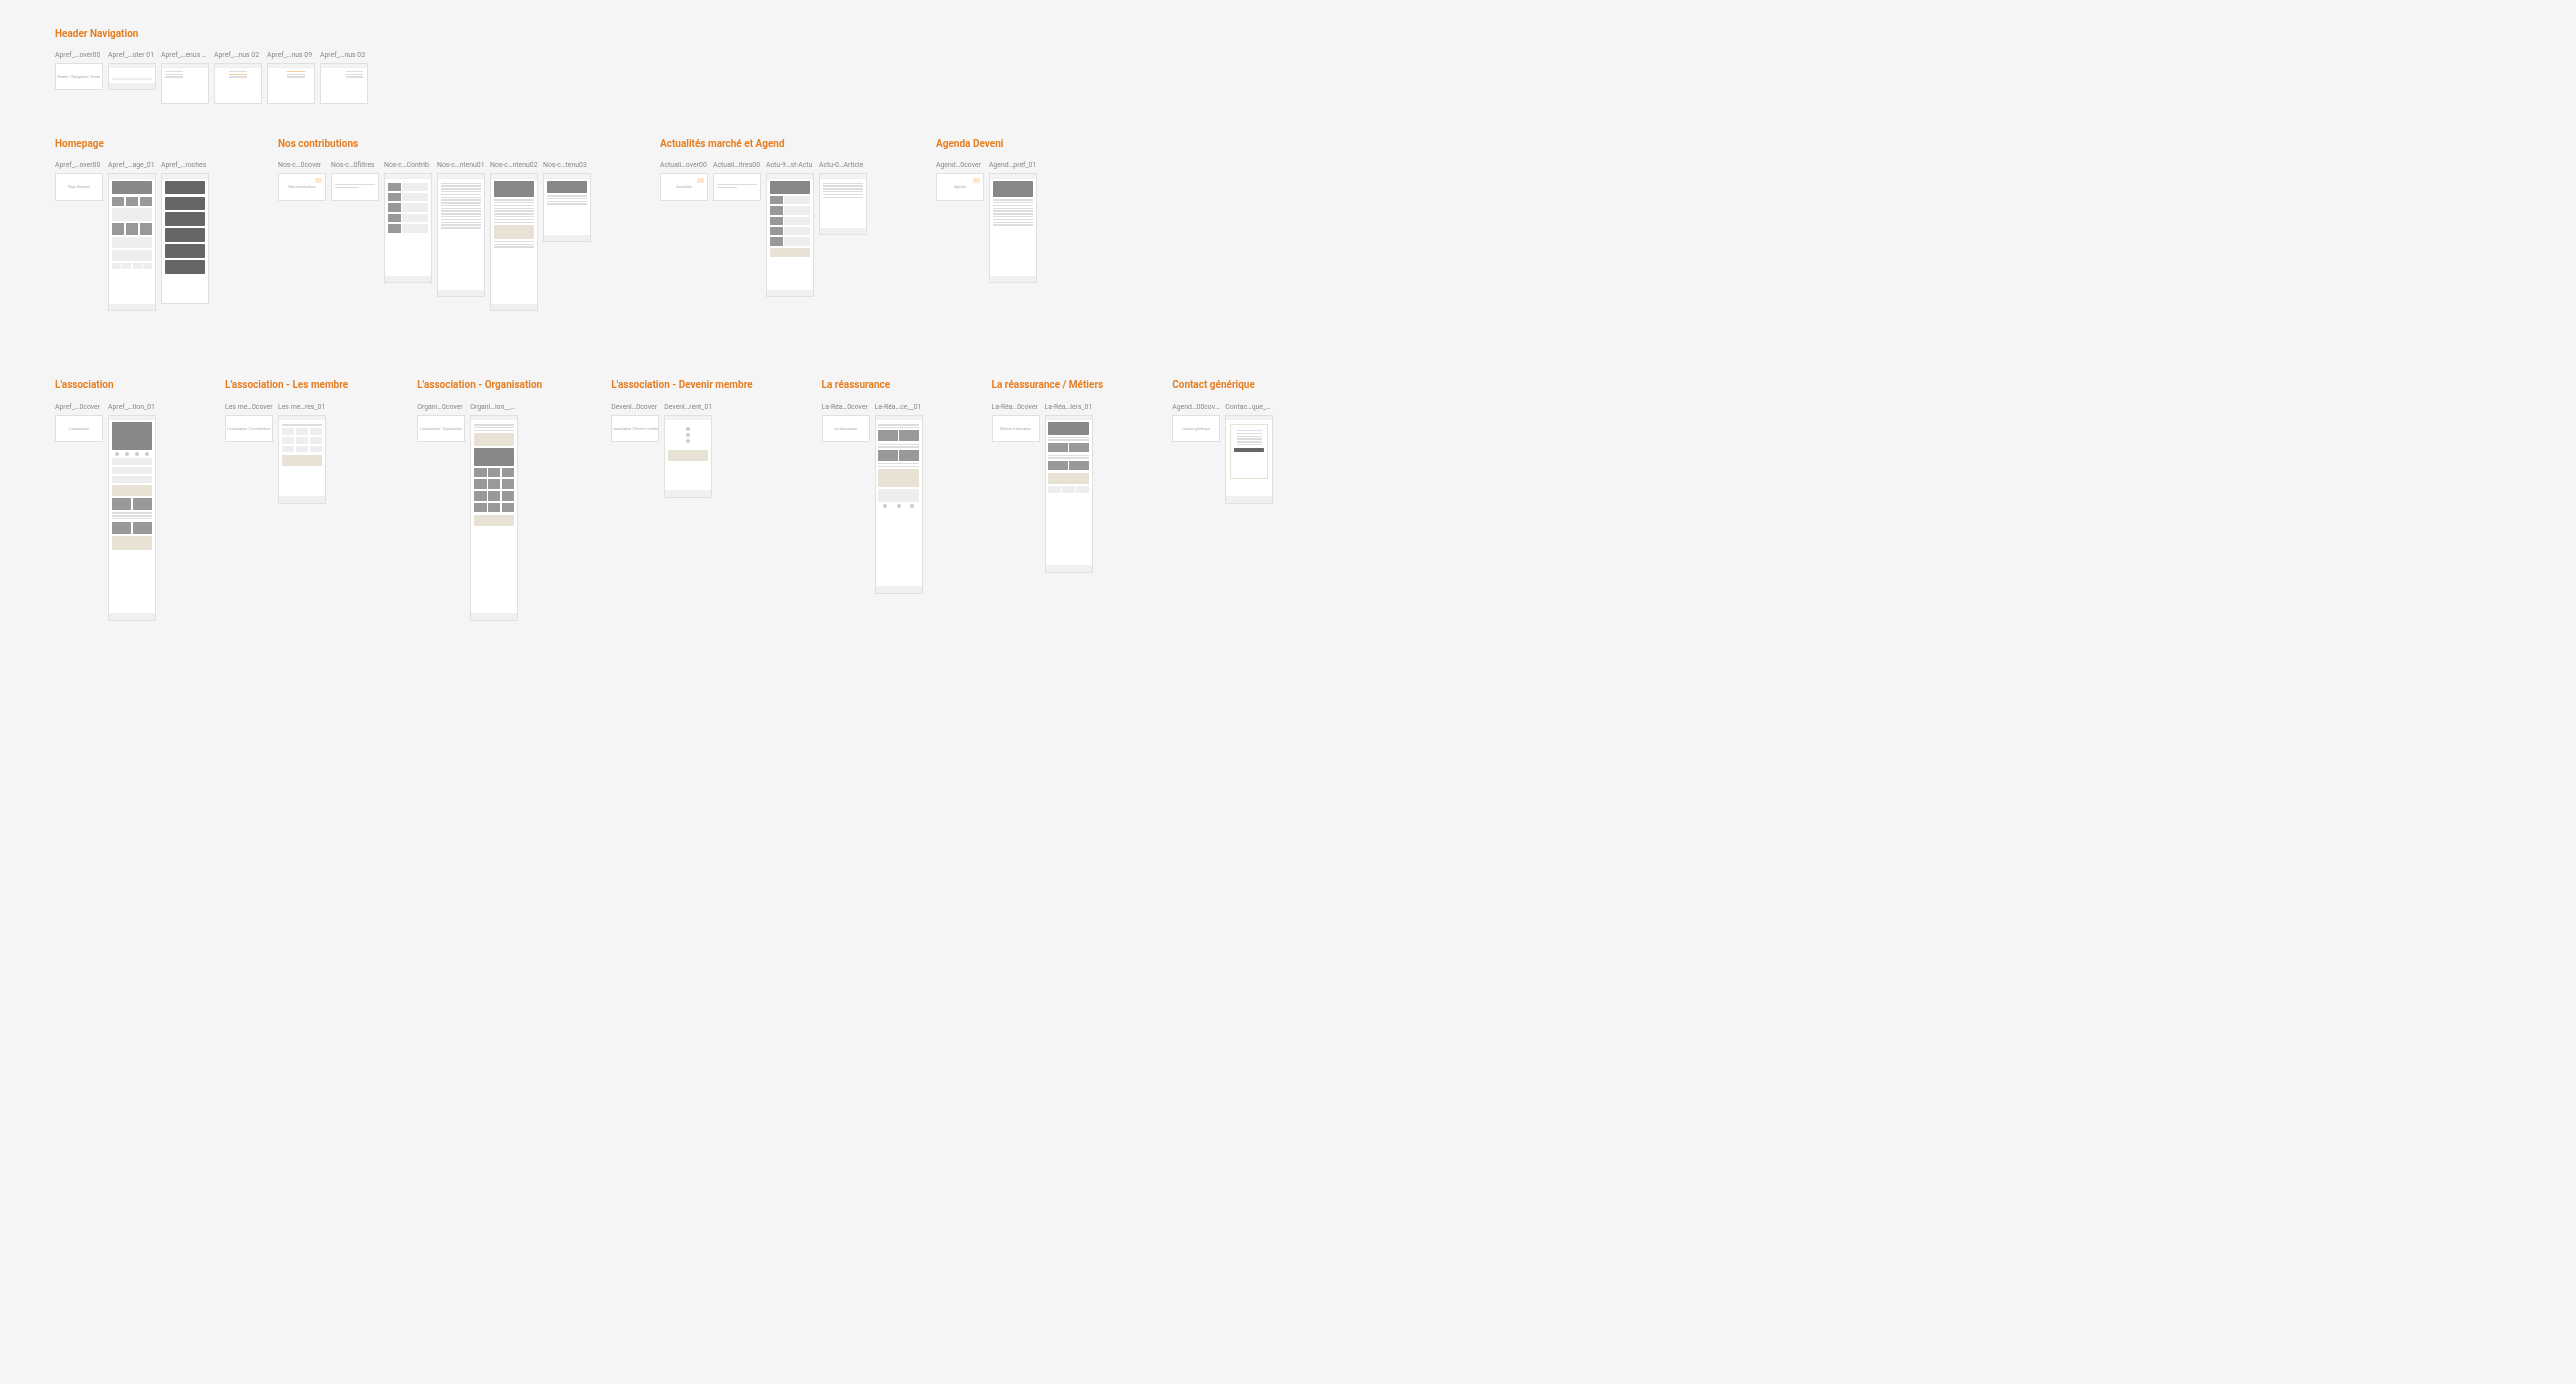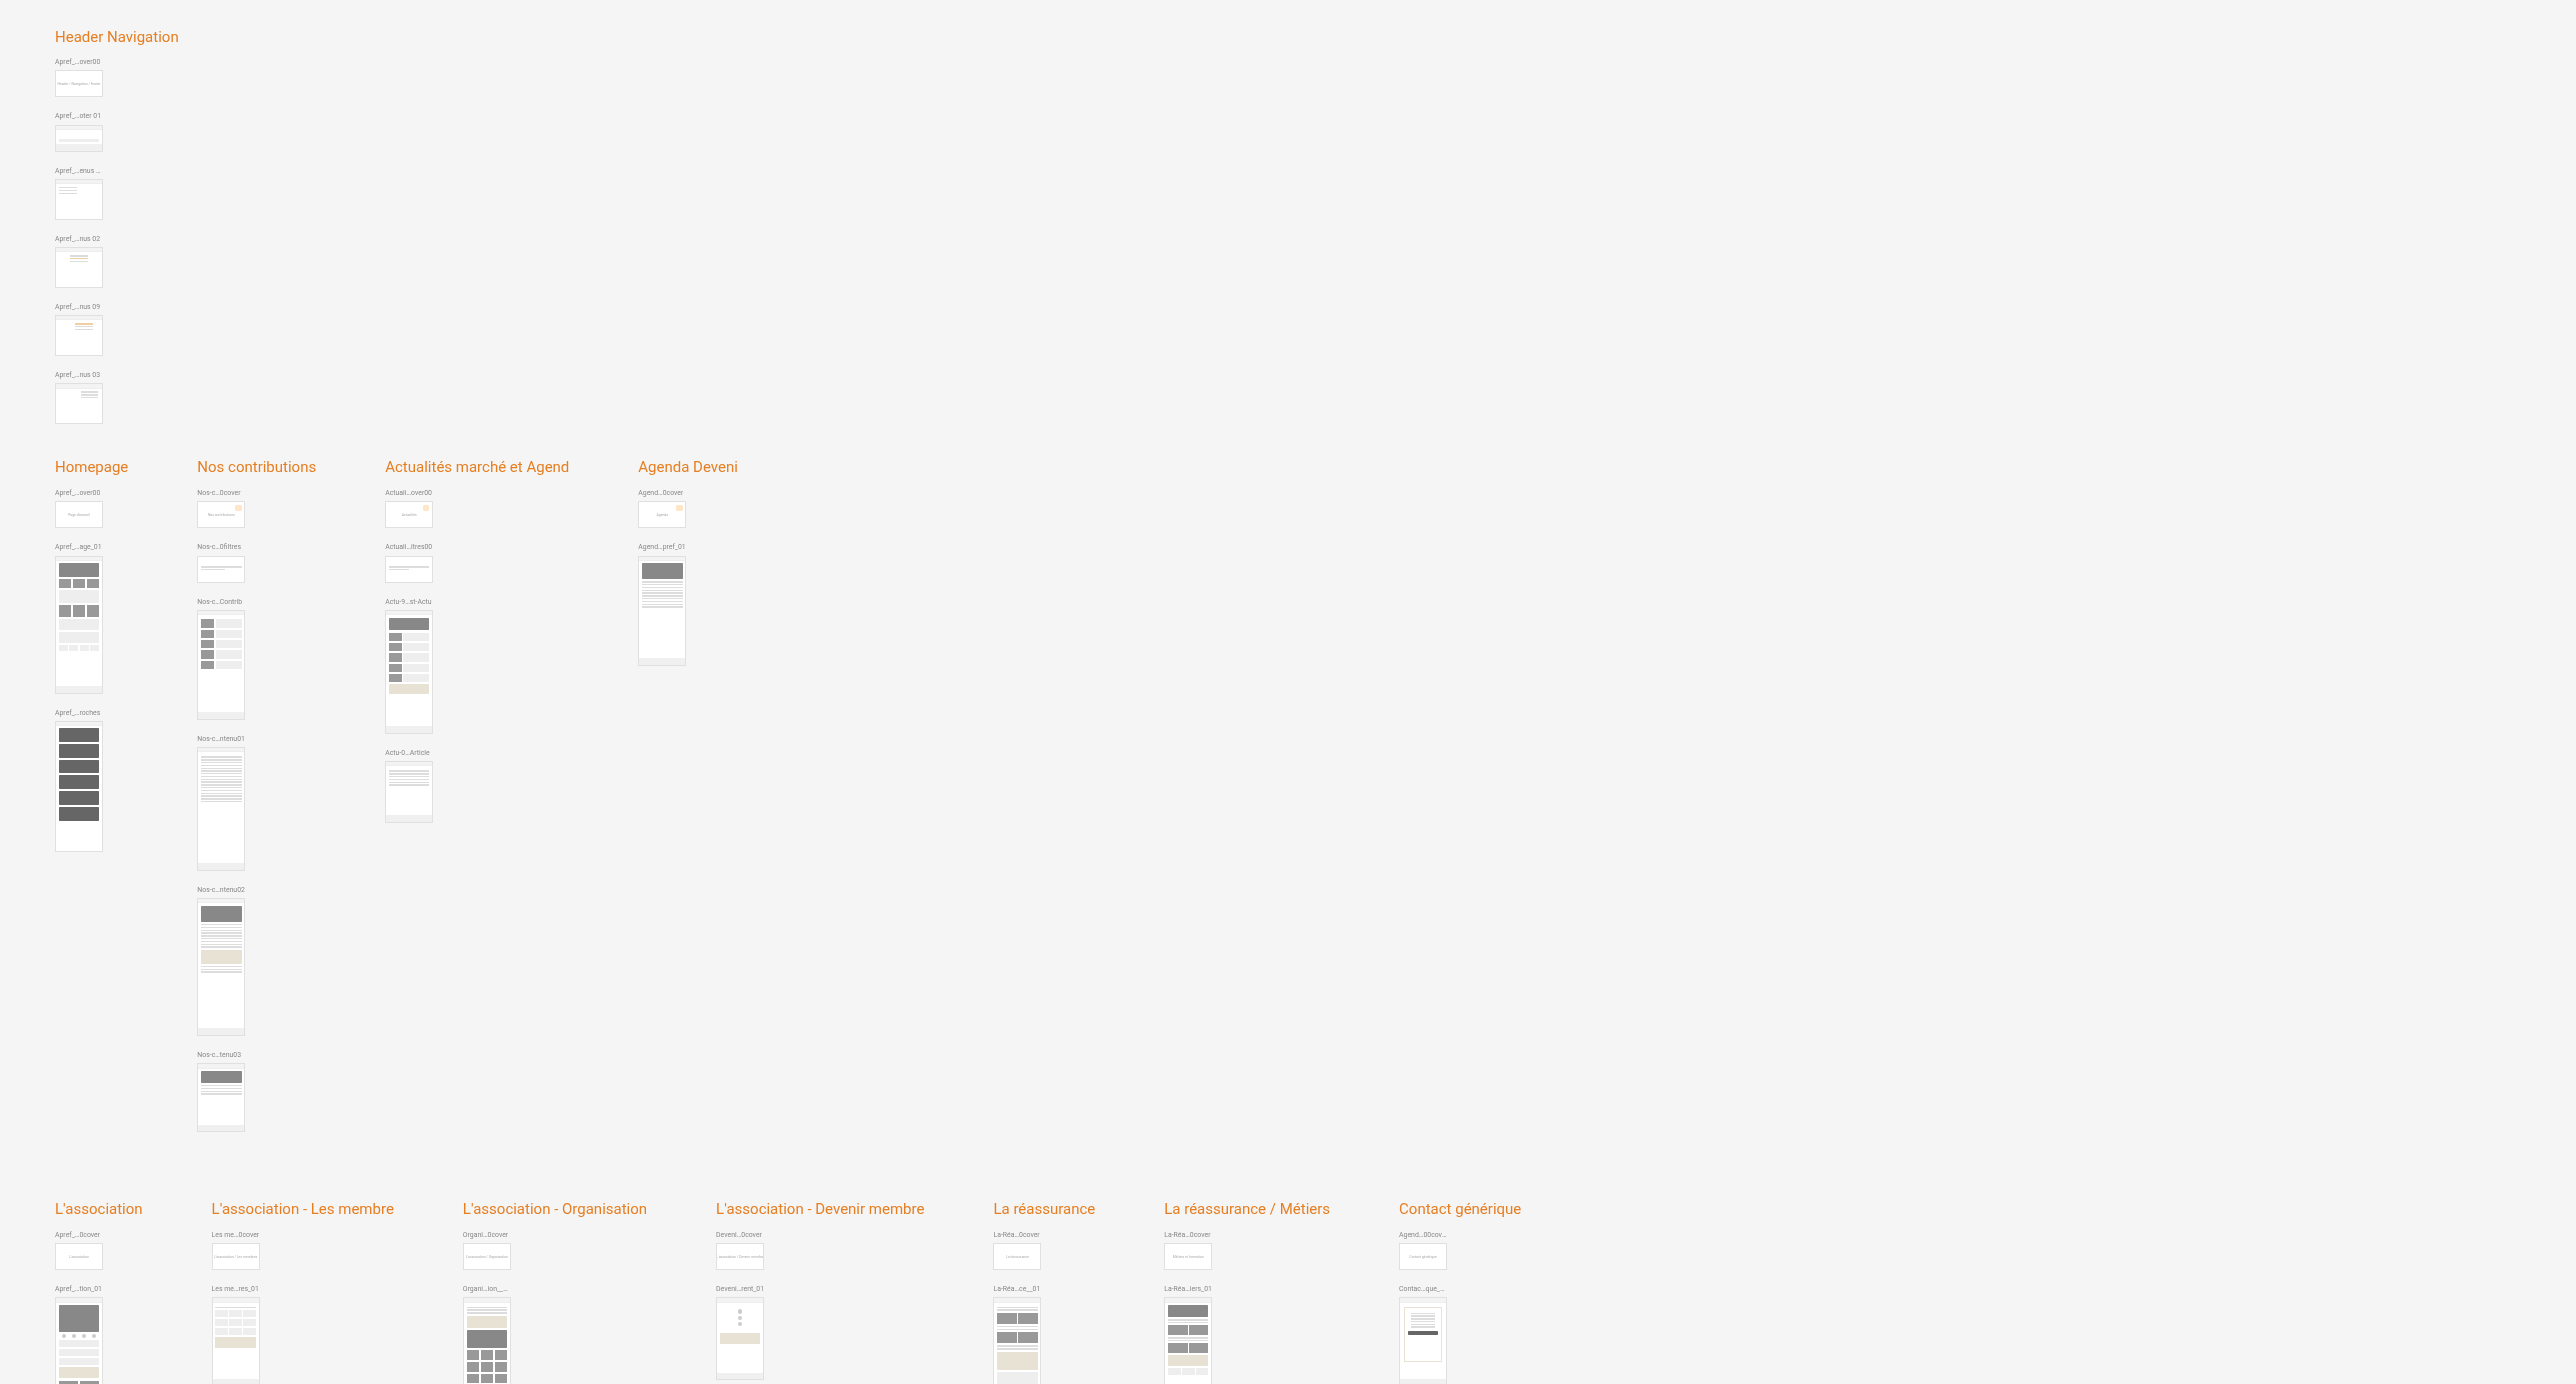--- a/index.html
+++ b/index.html
@@ -14,29 +14,28 @@
     margin-bottom: 34px;
   }
   .row {
     display: flex;
     flex-wrap: wrap;
     gap: 69px;
     margin-bottom: 34px;
   }
   .group-title {
     color: #e67e22;
-    font-size: 15px;
-    font-weight: 400;
+    font-size: 10px;
+    font-weight: 700;
     margin-bottom: 12.4px;
   }
   .frames {
     display: flex;
-    gap: 15px;
+    gap: 5px;
     align-items: flex-start;
-    flex-direction: column;
   }
   .frame {
     display: flex;
     flex-direction: column;
     align-items: flex-start;
   }
   .frame-label {
     color: #888;
     font-size: 6.9px;
     margin-bottom: 4.1px;

